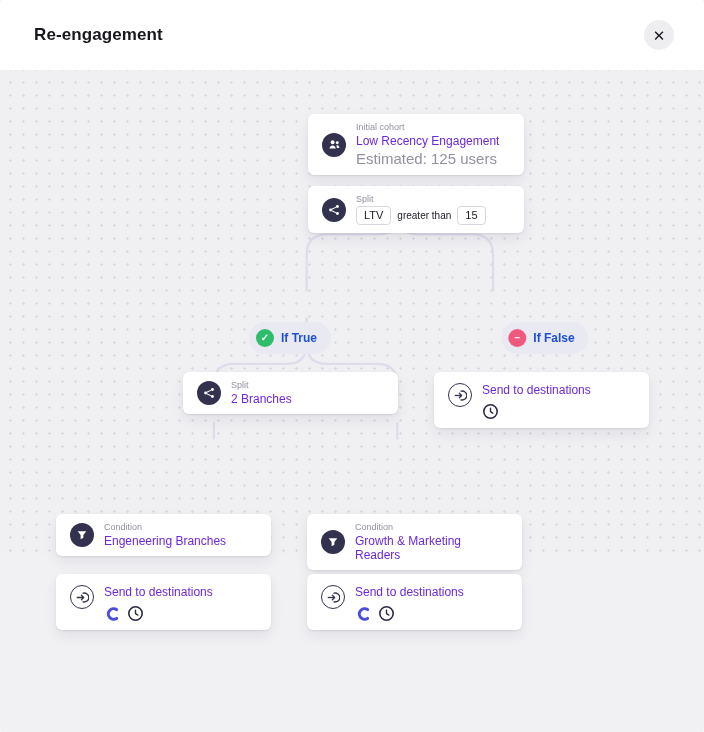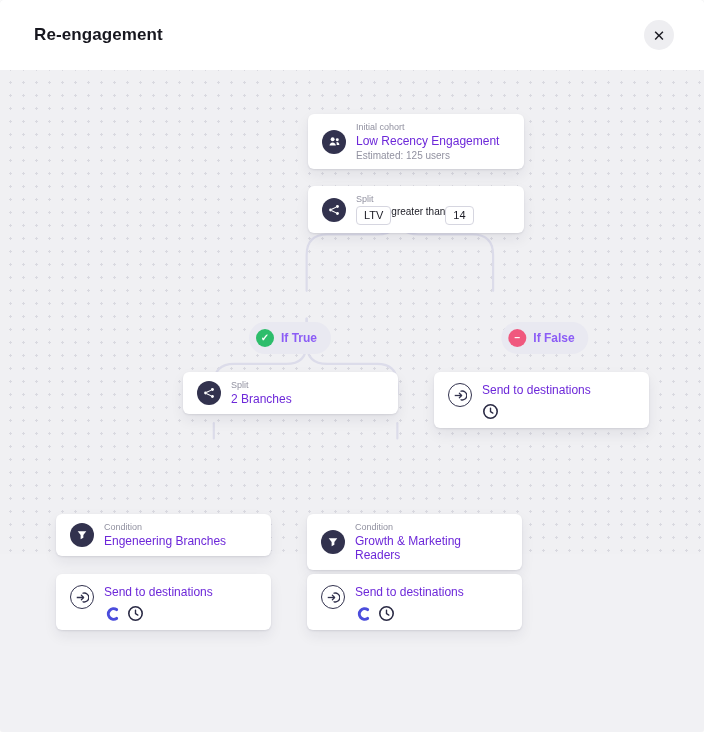--- a/index.html
+++ b/index.html
@@ -42,44 +42,44 @@
     cursor:pointer;
   }
   .icon-circle {
     flex:0 0 auto; width:24px; height:24px; border-radius:50%;
     background:#32324e; display:flex; align-items:center; justify-content:center;
   }
   .icon-circle.outline { background:#ffffff; border:1.5px solid #32324e; }
   .node-col { display:flex; flex-direction:column; gap:2px; min-width:0; }
   .node-label { font-size:9px; color:#9191a0; }
   .node-title { font-size:12px; color:#6d28d9; }
-  .node-sub { font-size:10px; color:#9191a0; }
-
-  .chip-row { display:flex; }
+  .node-sub { font-size:15px; color:#9191a0; }
+
+  .chip-row { display:flex; align-items:center; gap:6px; }
   .chip {
     font-size:11px; color:#1b1b24; background:#fff; border:1px solid #d6d6e0;
     border-radius:4px; padding:1px 7px; line-height:15px; cursor:pointer;
   }
   .chip-op { font-size:10px; color:#1b1b24; }
 
   
   .pill {
     position:absolute; transform:translateX(-50%);
     height:32px; background:#e9e9f1; border-radius:16px;
     display:flex; align-items:center; gap:7px; padding:0 14px 0 7px;
     cursor:pointer;
   }
   .pill-dot {
     width:18px; height:18px; border-radius:50%;
     display:flex; align-items:center; justify-content:center;
     color:#fff; font-size:10px; font-weight:700; line-height:1;
   }
   .pill-dot.true { background:#2dbd6b; }
   .pill-dot.false { background:#f0587e; }
-  .pill-label { font-size:12px; font-weight:700; color:#8b5cf6; }
+  .pill-label { font-size:12px; font-weight:700; color:#1d4ed8; }
 
   .logo-row { display:flex; align-items:center; gap:6px; margin-top:4px; }
   .logo { width:17px; height:17px; display:flex; align-items:center; justify-content:center; }
 </style>
 </head>
 <body>
 
 <div class="app">
 
   <div class="header">
@@ -124,21 +124,21 @@
             <circle cx="11" cy="3" r="1.7" fill="#fff"></circle>
             <circle cx="11" cy="11" r="1.7" fill="#fff"></circle>
             <path d="M4.4 6.2 9.6 3.6M4.4 7.8 9.6 10.4" stroke="#fff" stroke-width="1.2"></path>
           </svg>
       </span>
       <div class="node-col">
         <span class="node-label">Split</span>
         <span class="chip-row">
           <span class="chip">LTV</span>
           <span class="chip-op">greater than</span>
-          <span class="chip">14</span>
+          <span class="chip">15</span>
         </span>
       </div>
     </div>
 
     <div class="pill" style="left:290px; top:252px;">
       <span class="pill-dot true">✓</span>
       <span class="pill-label">If True</span>
     </div>
 
     <div class="pill" style="left:545px; top:252px;">

